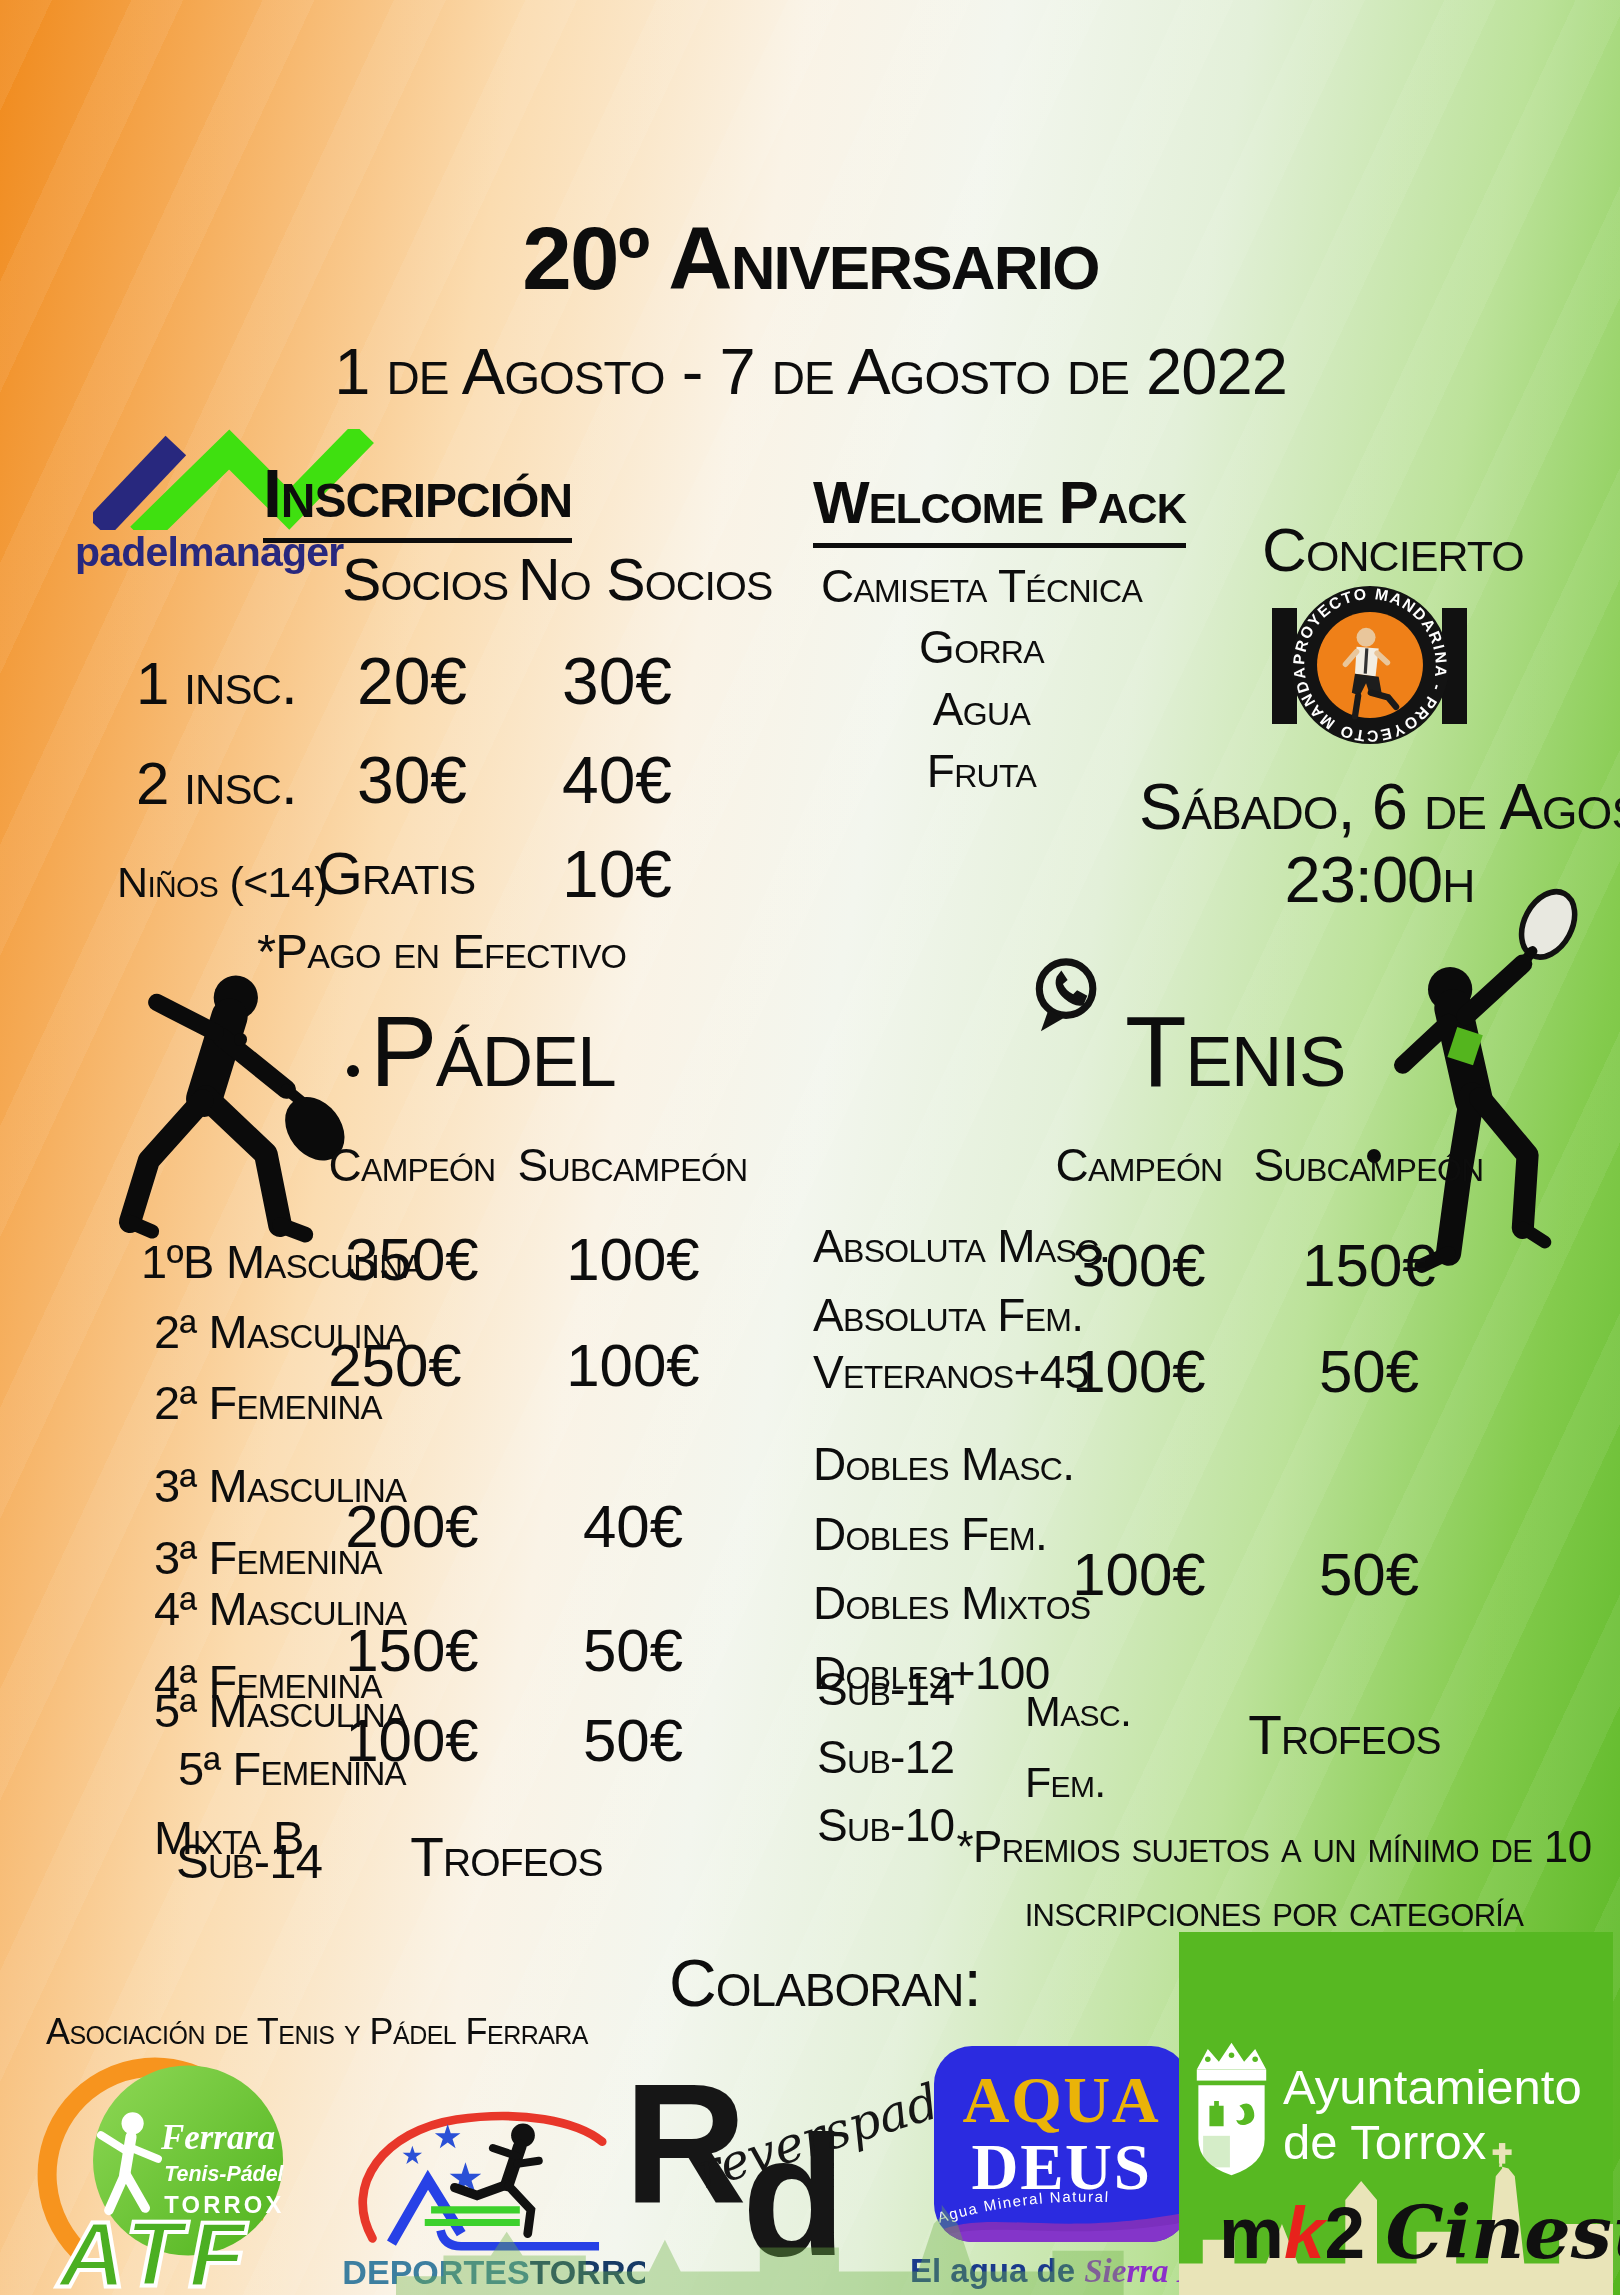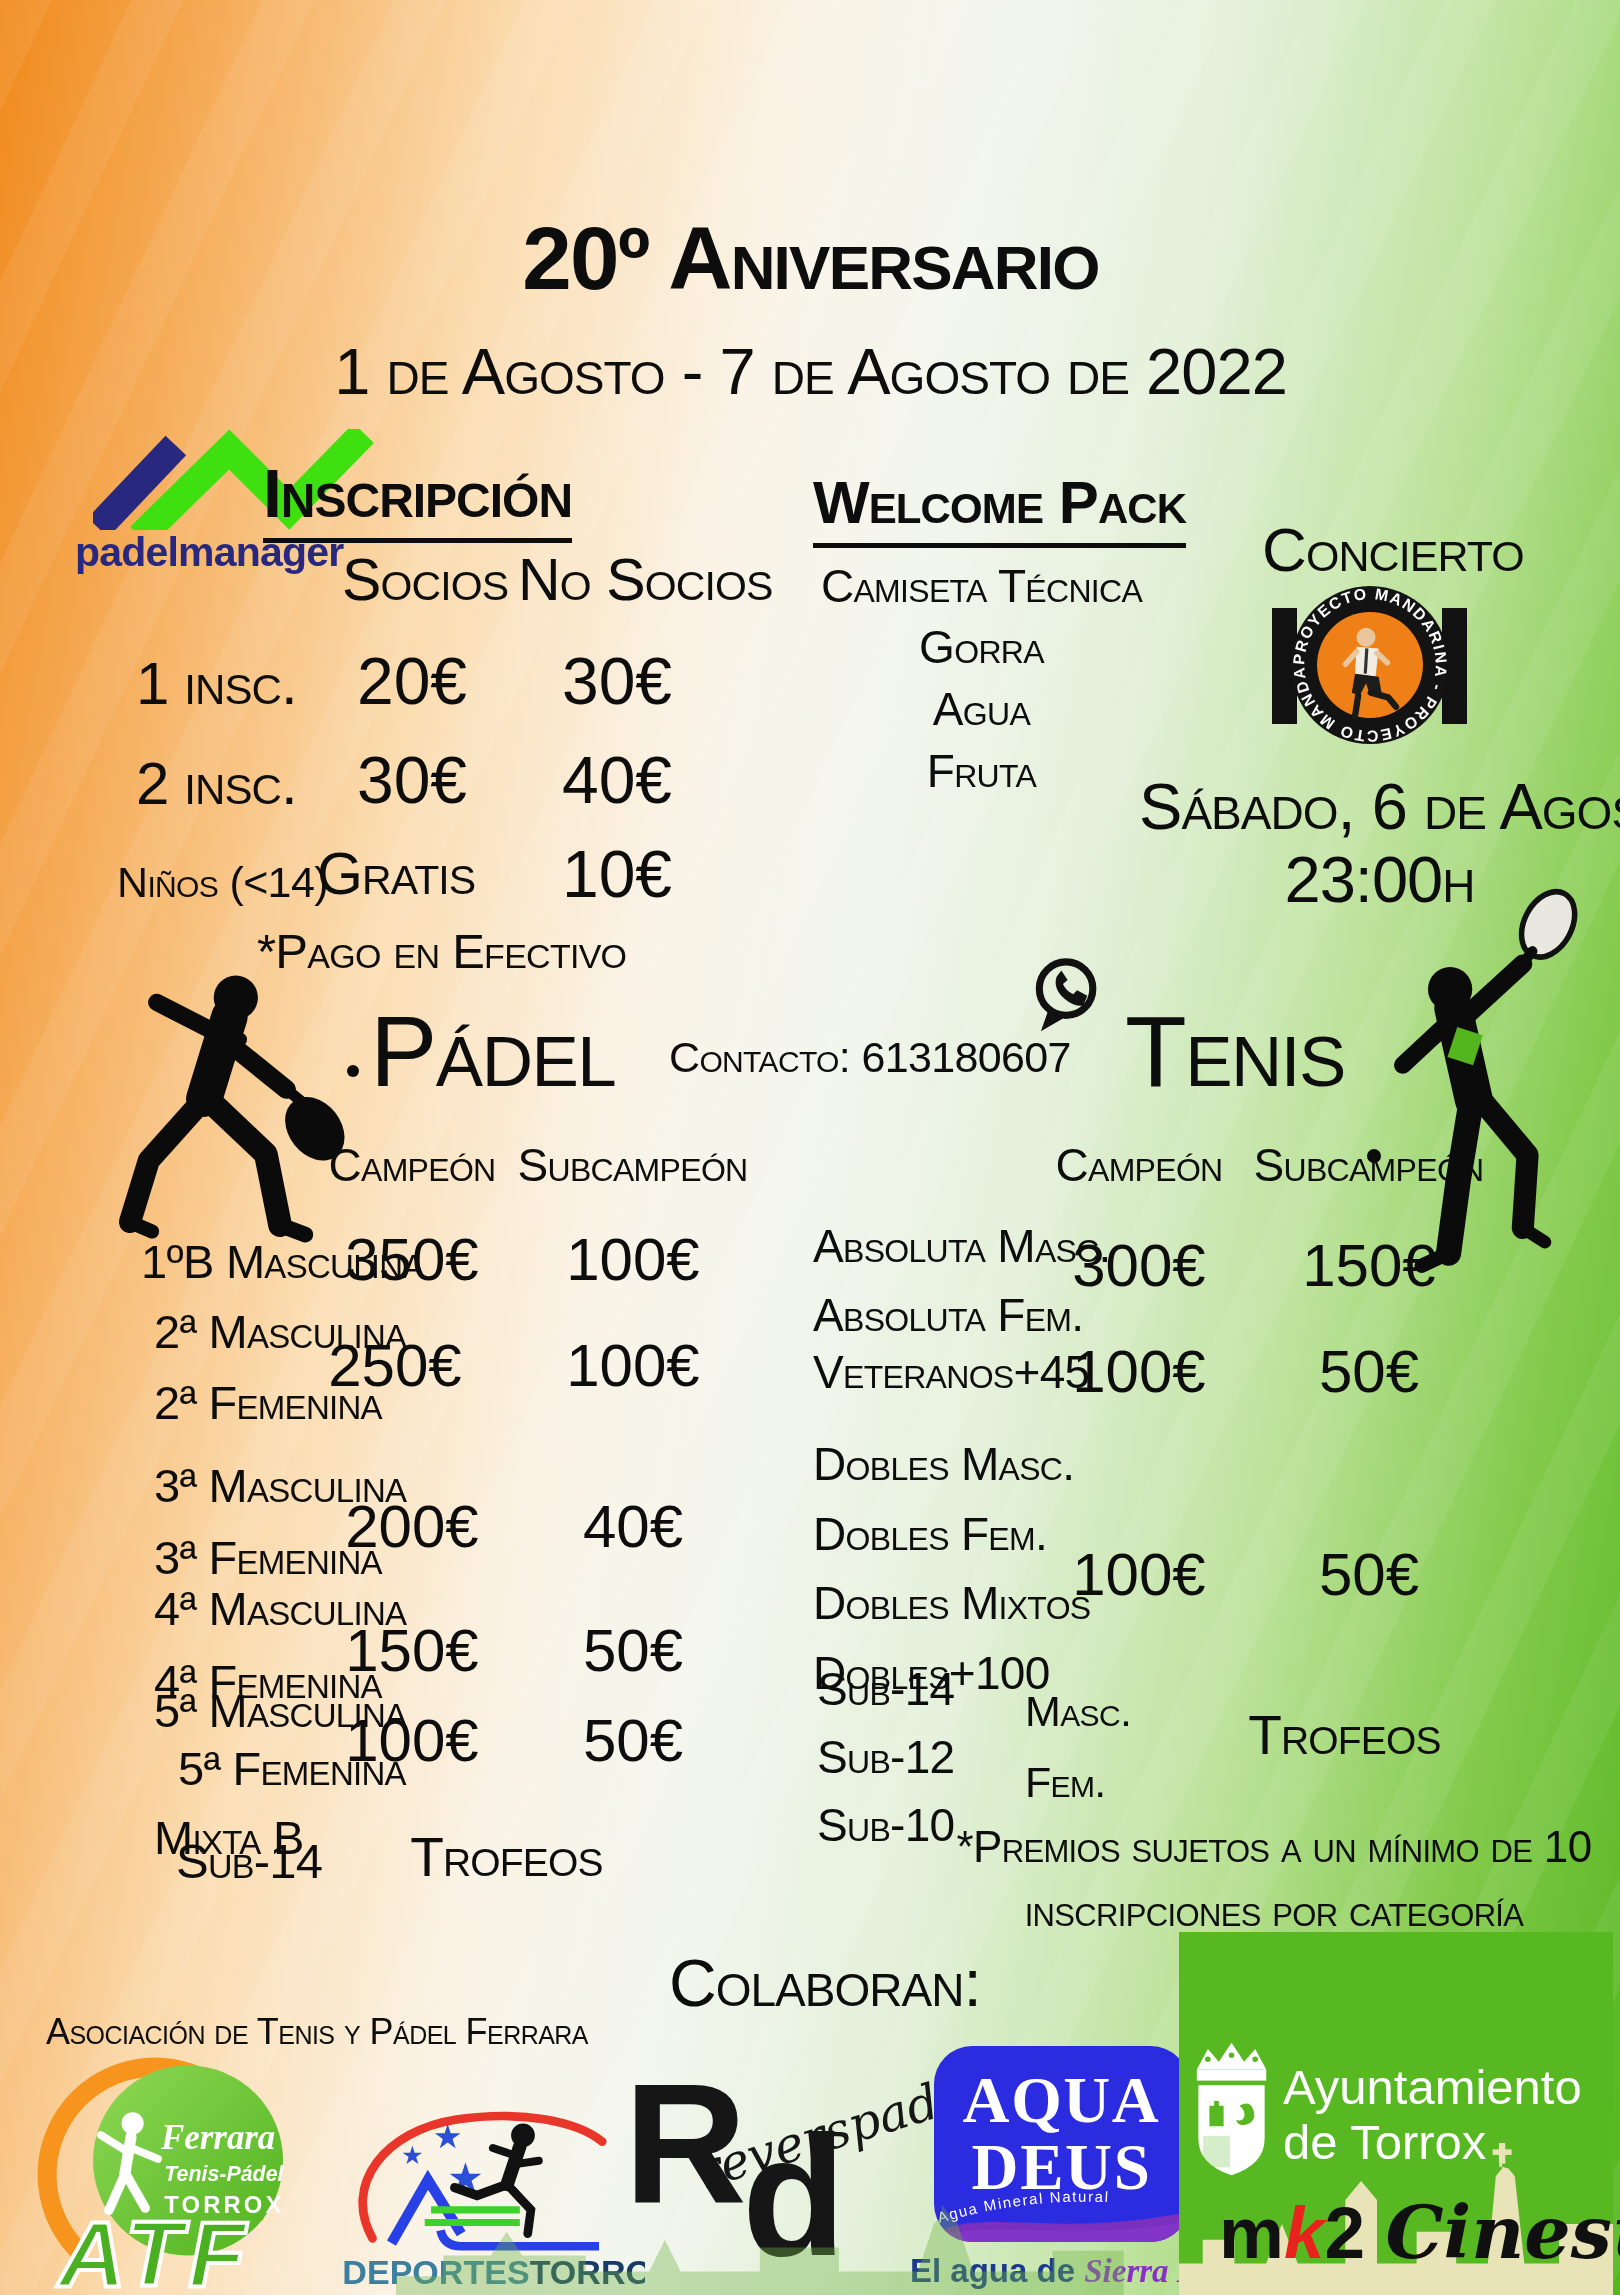--- a/index.html
+++ b/index.html
@@ -92,24 +92,20 @@
     <ellipse cx="258" cy="208" rx="33" ry="44" fill="#0b0b0b" stroke="none" transform="rotate(-38 258 208)"></ellipse>
     <path d="M132 86 L58 48" stroke-width="22"></path>
     <path d="M120 168 L196 240 L214 330" stroke-width="30"></path>
     <path d="M214 330 L246 342" stroke-width="20"></path>
     <path d="M116 172 L48 248 L24 326" stroke-width="28"></path>
     <path d="M24 326 L52 338" stroke-width="18"></path>
   </svg>
   <div class="dot" style="left:234px;top:1033px;width:12.7px;height:12.7px;"></div>
   <div class="dot" style="left:347px;top:1065px;width:12px;height:12px;"></div>
   <div class="t" style="left:370px;top:994px;font-size:101px;">Pádel</div>
-  <div class="t" style="left:669px;top:1033px;font-size:43px;">
-    <span>Contacto:</span>
-    <span class="n" style="position:static;">613180607</span>
-  </div>
   <svg style="position:absolute;left:1025px;top:954px;" width="79" height="85" viewBox="0 0 100 108">
     <circle cx="52" cy="44" r="34" fill="none" stroke="#111" stroke-width="9"></circle>
     <path d="M30 70 L20 98 L48 82 Z" fill="#111"></path>
     <path d="M40 29 q-5 15 10 28 q13 11 24 8 l5-12 -13-7 -5 5 q-9-4-13-13 l6-5 -8-12 z" fill="#111"></path>
   </svg>
   <div class="t" style="left:1125px;top:994px;font-size:101px;">Tenis</div>
   <svg class="sil" style="position:absolute;left:1333px;top:888px;" width="269" height="411" viewBox="0 0 340 520">
     <ellipse cx="272" cy="46" rx="30" ry="44" fill="#E8E8E0" stroke="#111" stroke-width="7" transform="rotate(28 272 46)"></ellipse>
     <path d="M252 80 L232 106" stroke-width="13"></path>
     <circle cx="148" cy="128" r="28" fill="#0b0b0b" stroke="none"></circle>
@@ -223,21 +219,21 @@
     <text x="8" y="244" font-size="43" font-weight="bold">
       <tspan fill="#3D7FA0">DEPORTES</tspan><tspan fill="#173A66">TORROX</tspan>
     </text>
   </svg>
 
   <div class="n" style="left:624px;top:2059px;font-size:170px;font-weight:700;color:#161616;line-height:1;">R</div>
   <div class="n" style="left:742px;top:2111px;font-size:170px;font-weight:700;color:#161616;line-height:1;">d</div>
   <div class="n" style="left:690px;top:2146px;font-size:49px;font-style:italic;font-family:'DejaVu Serif', serif;color:#161616;transform:rotate(-17deg);transform-origin:left top;">reverspadel</div>
 
   <div class="aq-panel" style="left:934px;top:2046px;width:255px;height:196px;">
-    <div class="n ctr" style="left:0;width:255px;top:17.4px;font-size:65px;font-weight:700;color:#ffffff;font-family:'Liberation Serif', serif;letter-spacing:1.6px;">AQUA</div>
+    <div class="n ctr" style="left:0;width:255px;top:17.4px;font-size:65px;font-weight:700;color:#eab308;font-family:'Liberation Serif', serif;letter-spacing:1.6px;">AQUA</div>
     <div class="n ctr" style="left:0;width:255px;top:84px;font-size:65px;font-weight:700;color:#fff;font-family:'Liberation Serif', serif;letter-spacing:1.6px;">DEUS</div>
     <svg style="position:absolute;left:0;top:125px;" width="255" height="71" viewBox="0 0 322 90">
       <defs>
           <path id="aqArc" d="M6 66 Q161 20 316 52"></path>
         </defs>
       <text font-size="19" fill="#ffffff" letter-spacing="2"><textPath href="#aqArc">Agua Mineral Natural</textPath></text>
       <path d="M0 78 C70 46 150 86 322 52 L322 90 L0 90 Z" fill="#7B2FBE"></path>
       <path d="M0 84 C80 60 170 92 322 64 L322 90 L0 90 Z" fill="#8A3BD0" opacity="0.6"></path>
     </svg>
   </div>

